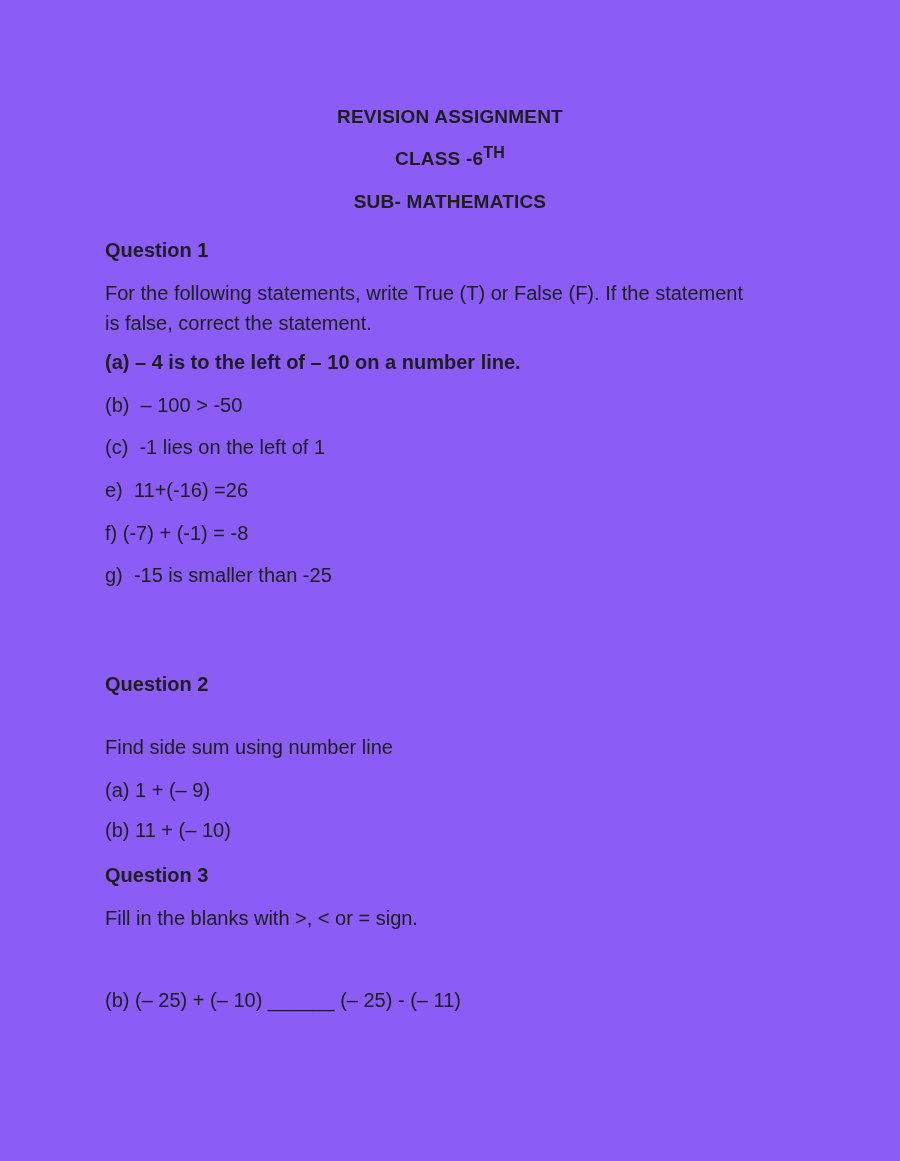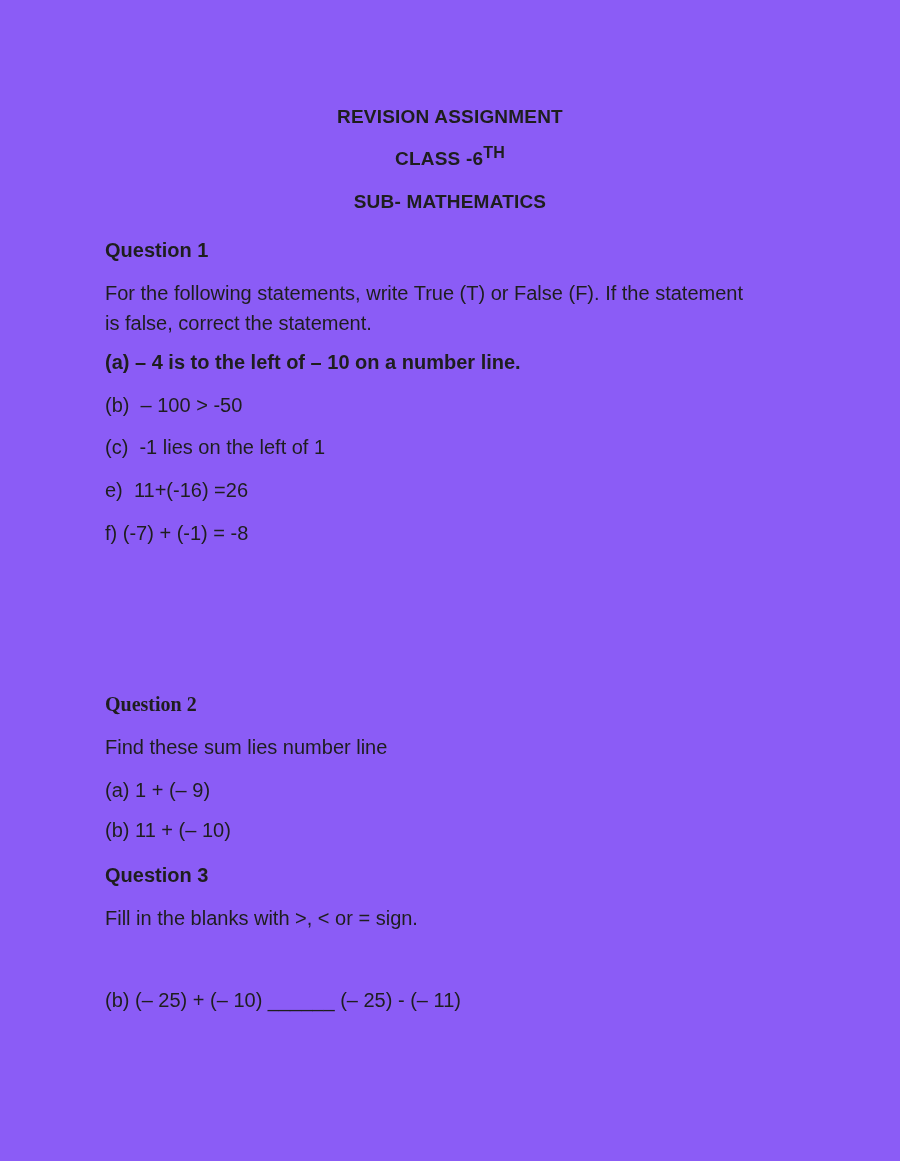--- a/index.html
+++ b/index.html
@@ -60,24 +60,25 @@
 
   <div class="line heading" style="top:238px;">Question 1</div>
 
   <div class="line intro" style="top:278px;">For the following statements, write True (T) or False (F). If the statement is false, correct the statement.</div>
 
   <div class="line" style="top:350px;font-weight:bold;">(a) – 4 is to the left of – 10 on a number line.</div>
   <div class="line" style="top:393px;">(b)  – 100 &gt; -50</div>
   <div class="line" style="top:435px;">(c)  -1 lies on the left of 1</div>
   <div class="line" style="top:478px;">e)  11+(-16) =26</div>
   <div class="line" style="top:521px;">f) (-7) + (-1) = -8</div>
+  <div class="line" style="top:563px;">g)  -15 is smaller than -25</div>
 
-  <div class="line heading" style="top:692px;font-family:Liberation Serif, serif;">Question 2</div>
+  <div class="line heading" style="top:672px;">Question 2</div>
 
-  <div class="line" style="top:735px;">Find these sum lies number line</div>
+  <div class="line" style="top:735px;">Find side sum using number line</div>
 
   <div class="line" style="top:778px;">(a) 1 + (– 9)</div>
   <div class="line" style="top:818px;">(b) 11 + (– 10)</div>
 
   <div class="line heading" style="top:863px;">Question 3</div>
 
   <div class="line" style="top:906px;">Fill in the blanks with &gt;, &lt; or = sign.</div>
 
   <div class="line" style="top:988px;">(b) (– 25) + (– 10) ______ (– 25) - (– 11)</div>
 

